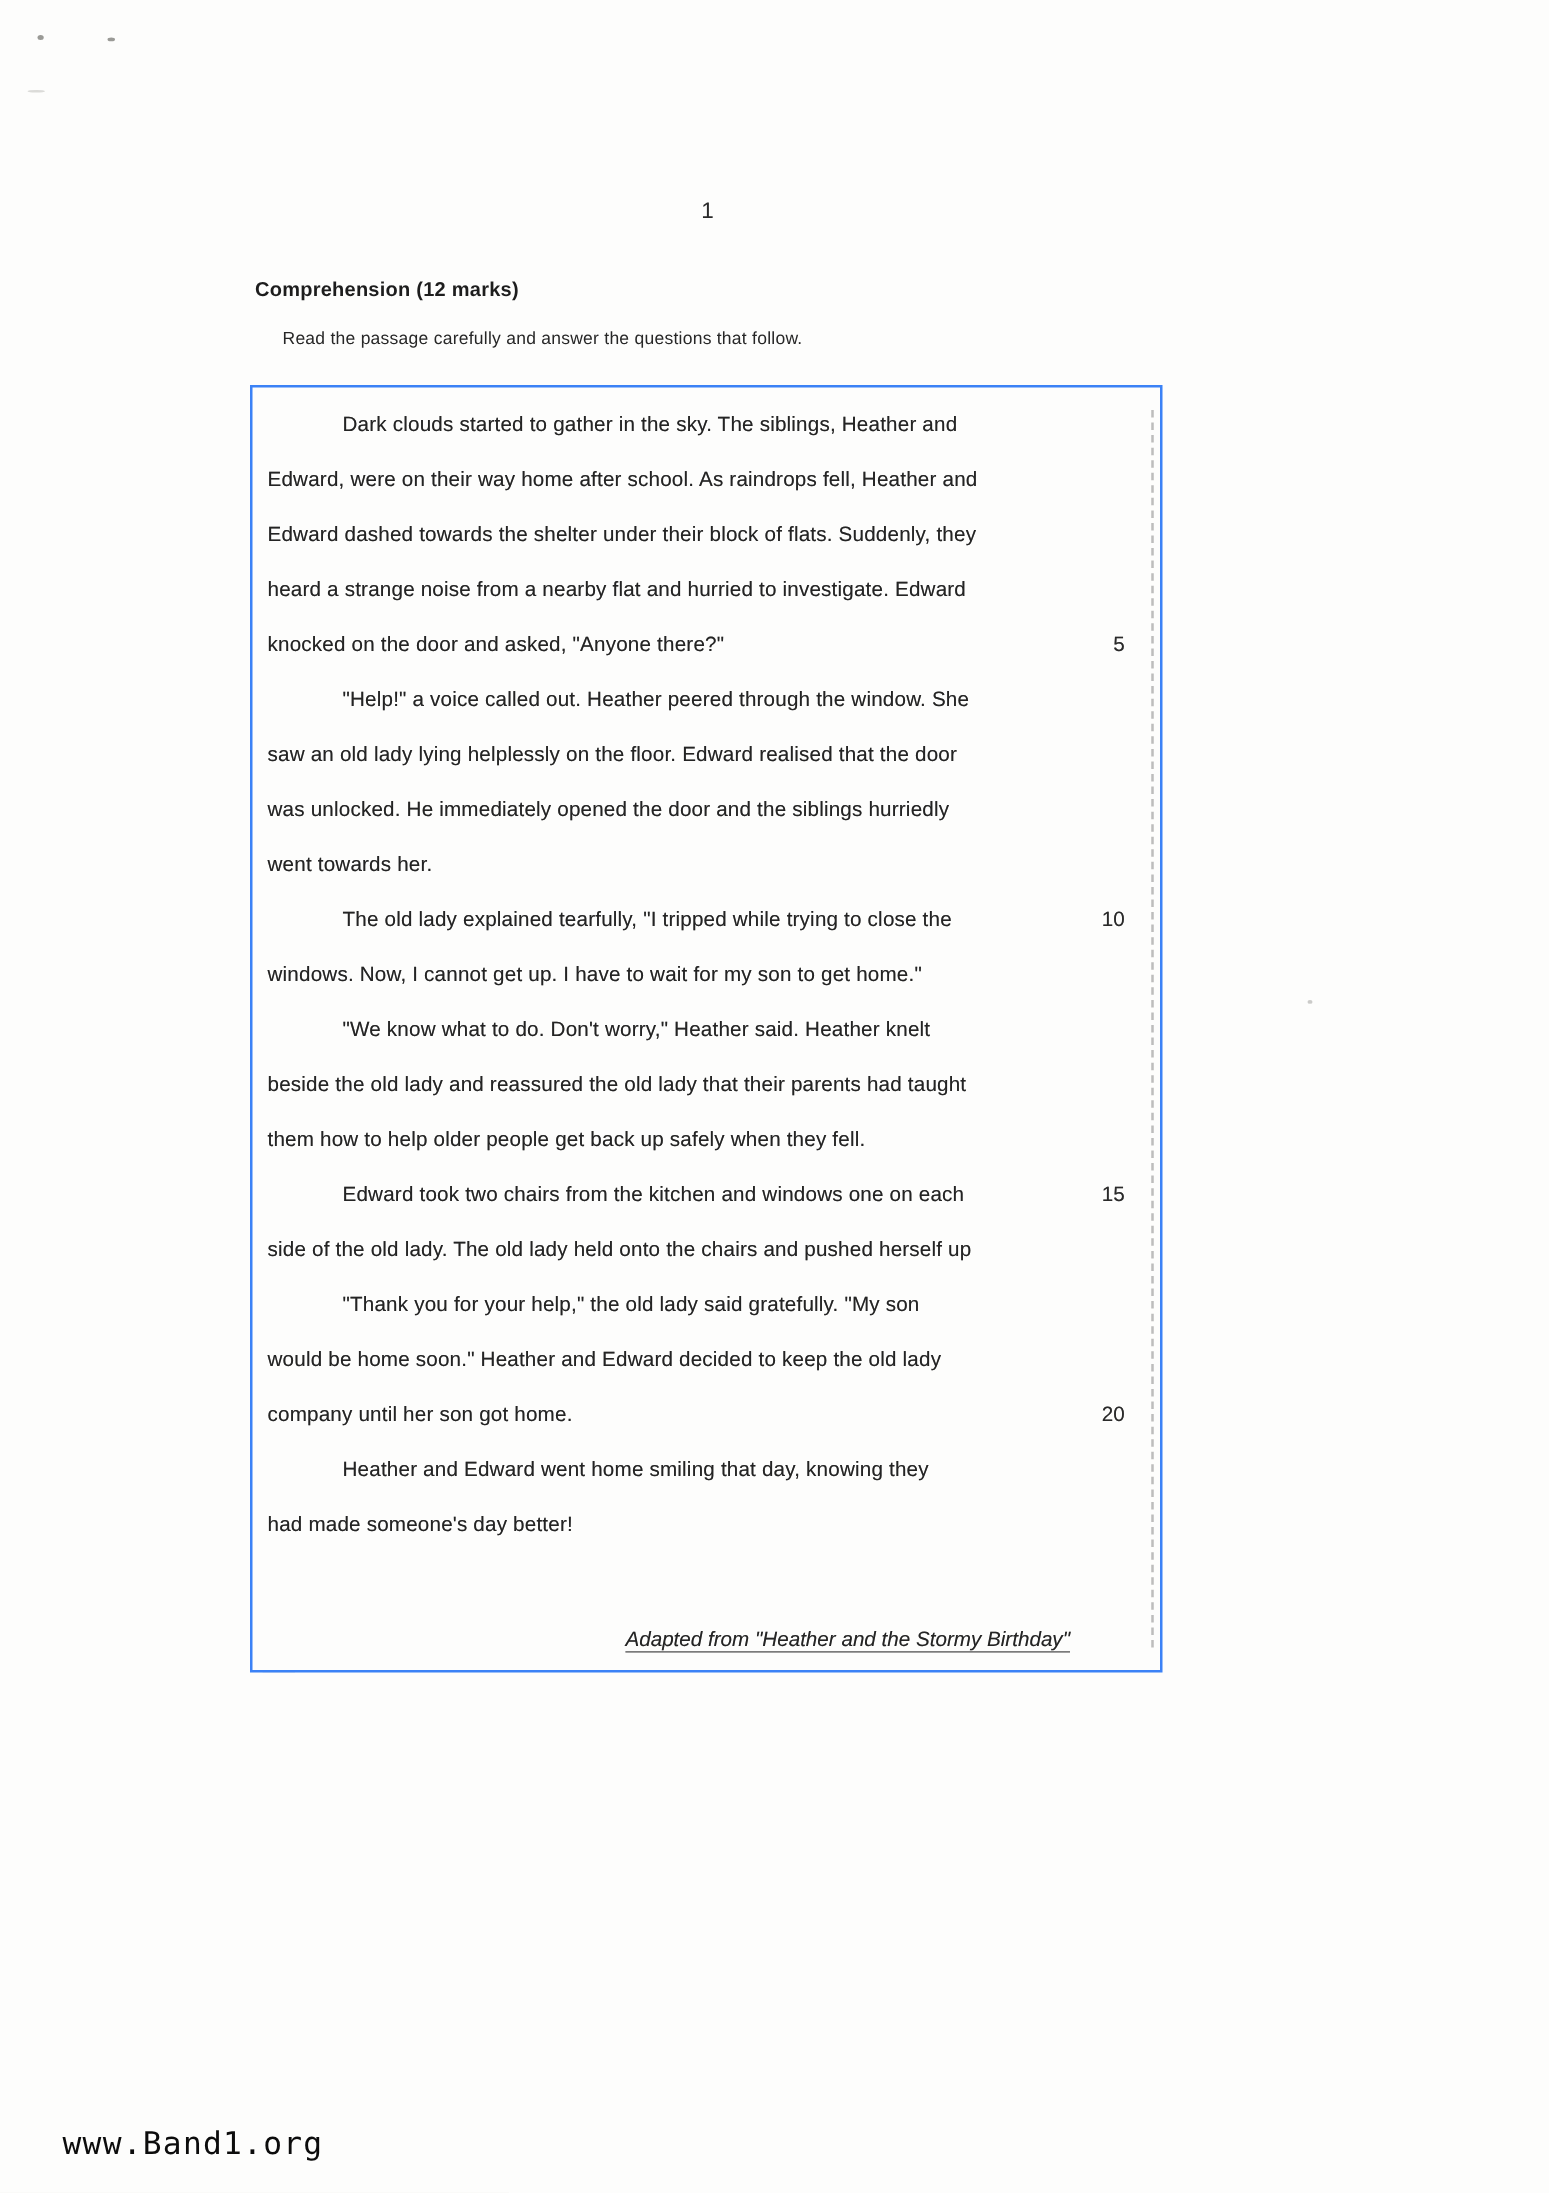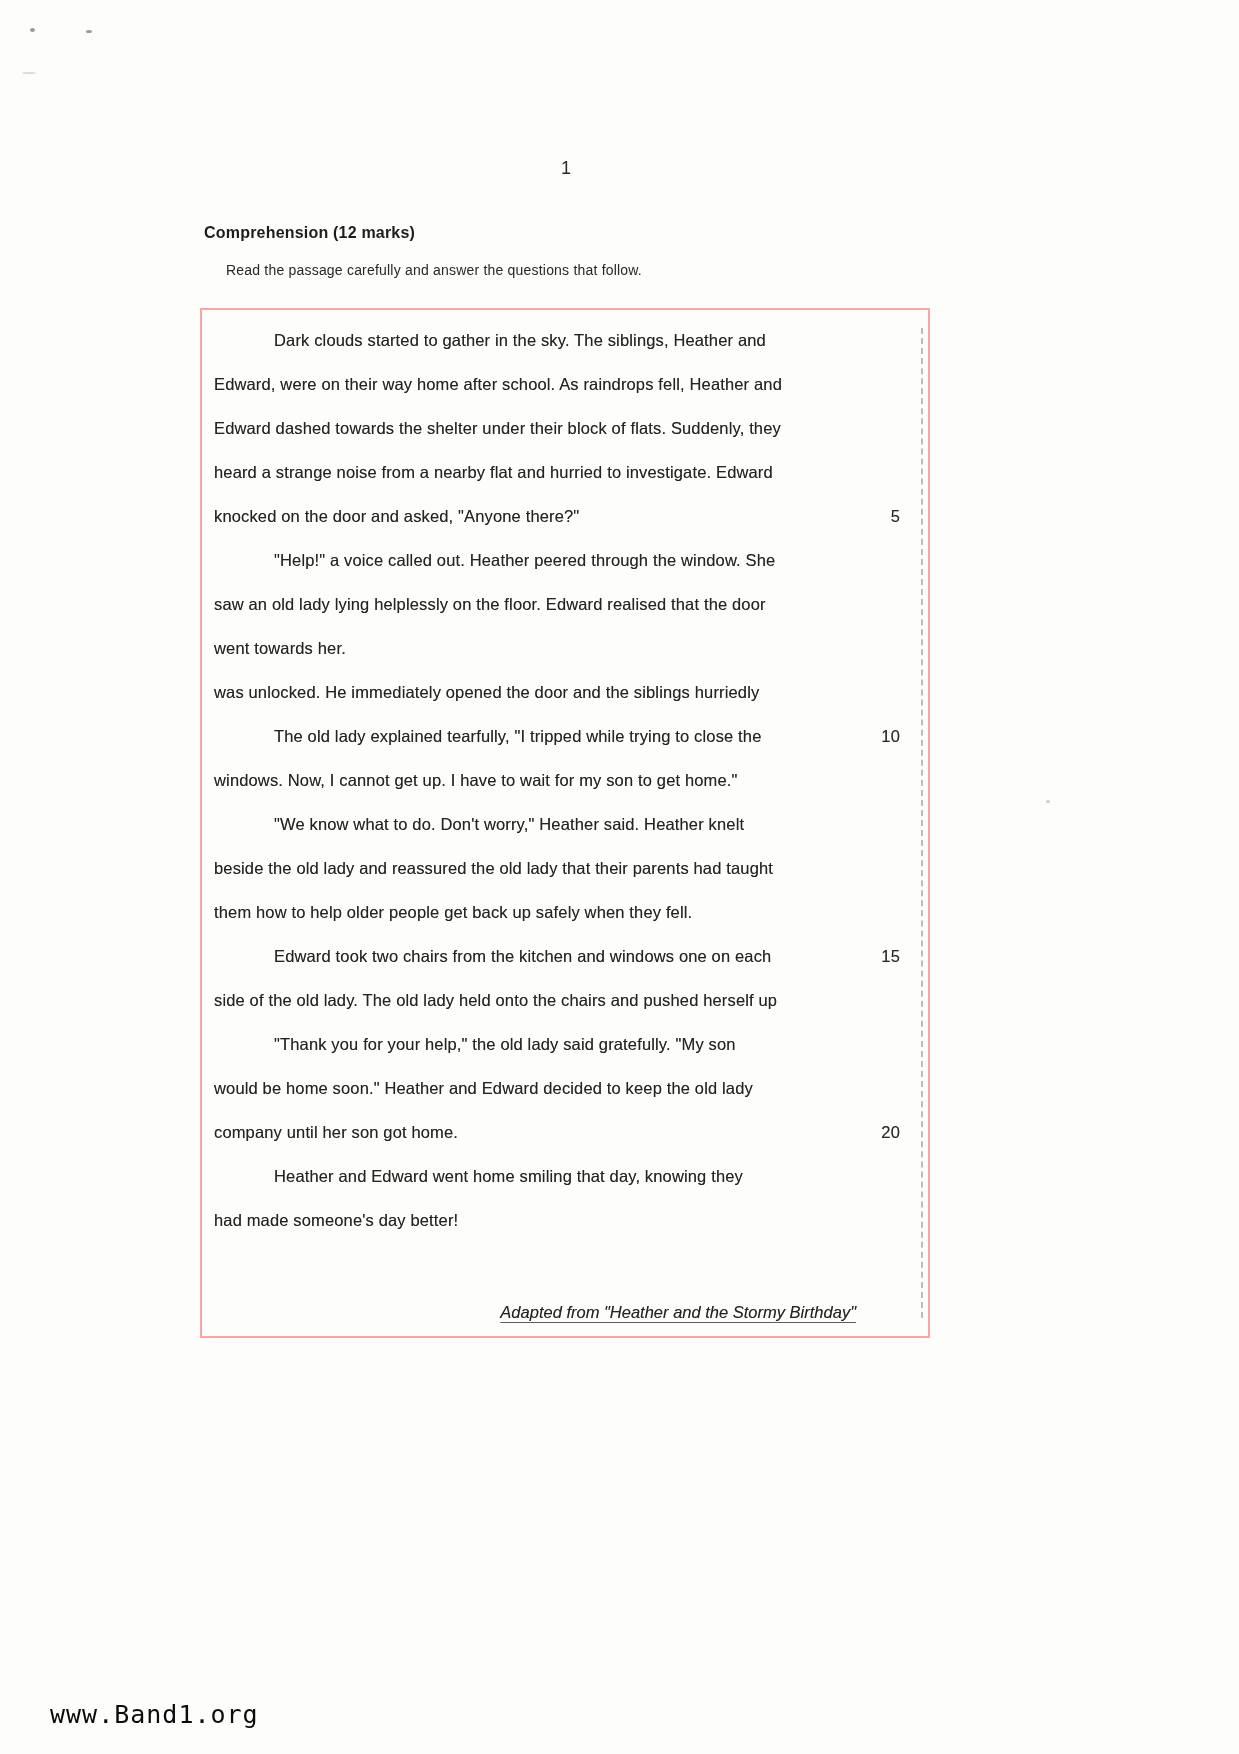--- a/index.html
+++ b/index.html
@@ -53,21 +53,21 @@
     font-size: 14px;
     color: #272727;
     letter-spacing: 0.2px;
     margin-left: 10px;
   }
   .passage-box {
     position: absolute;
     left: 200px; top: 308px;
     width: 730px;
     height: 1030px;
-    border: 2px solid #fca5a5;
+    border: 2px solid #3b82f6;
     box-sizing: border-box;
     background: #fdfdfc;
   }
   
   .passage-box::after {
     content: "";
     position: absolute;
     right: 5px; top: 18px; bottom: 18px;
     width: 0;
     border-right: 2px dashed rgba(70,70,70,0.35);
@@ -137,22 +137,22 @@
 
   <div class="passage-box">
     <div class="passage-lines" id="passage-lines">
         <div class="pline indent"><span class="ptext">Dark clouds started to gather in the sky. The siblings, Heather and</span></div>
         <div class="pline"><span class="ptext">Edward, were on their way home after school. As raindrops fell, Heather and</span></div>
         <div class="pline"><span class="ptext">Edward dashed towards the shelter under their block of flats. Suddenly, they</span></div>
         <div class="pline"><span class="ptext">heard a strange noise from a nearby flat and hurried to investigate. Edward</span></div>
         <div class="pline"><span class="ptext">knocked on the door and asked, "Anyone there?"</span><span class="line-no">5</span></div>
         <div class="pline indent"><span class="ptext">"Help!" a voice called out. Heather peered through the window. She</span></div>
         <div class="pline"><span class="ptext">saw an old lady lying helplessly on the floor. Edward realised that the door</span></div>
+        <div class="pline"><span class="ptext">was unlocked. He immediately opened the door and the siblings hurriedly</span></div>
         <div class="pline"><span class="ptext">went towards her.</span></div>
-        <div class="pline"><span class="ptext">was unlocked. He immediately opened the door and the siblings hurriedly</span></div>
         <div class="pline indent"><span class="ptext">The old lady explained tearfully, "I tripped while trying to close the</span><span class="line-no">10</span></div>
         <div class="pline"><span class="ptext">windows. Now, I cannot get up. I have to wait for my son to get home."</span></div>
         <div class="pline indent"><span class="ptext">"We know what to do. Don't worry," Heather said. Heather knelt</span></div>
         <div class="pline"><span class="ptext">beside the old lady and reassured the old lady that their parents had taught</span></div>
         <div class="pline"><span class="ptext">them how to help older people get back up safely when they fell.</span></div>
         <div class="pline indent"><span class="ptext">Edward took two chairs from the kitchen and windows one on each</span><span class="line-no">15</span></div>
         <div class="pline"><span class="ptext">side of the old lady. The old lady held onto the chairs and pushed herself up</span></div>
         <div class="pline indent"><span class="ptext">"Thank you for your help," the old lady said gratefully. "My son</span></div>
         <div class="pline"><span class="ptext">would be home soon." Heather and Edward decided to keep the old lady</span></div>
         <div class="pline"><span class="ptext">company until her son got home.</span><span class="line-no">20</span></div>

